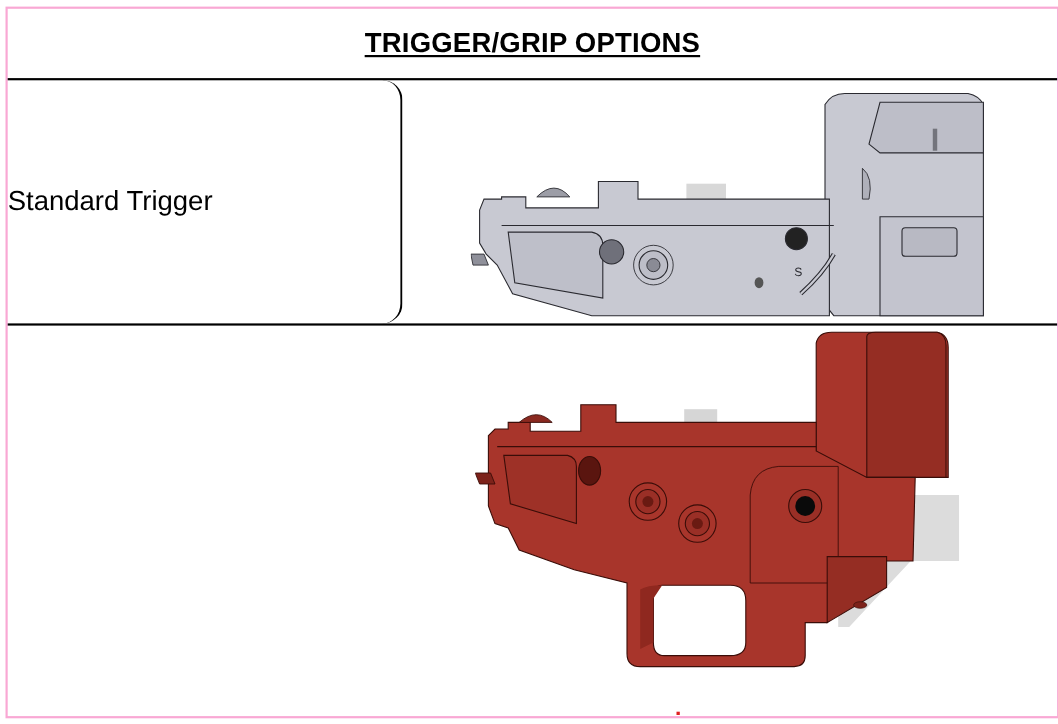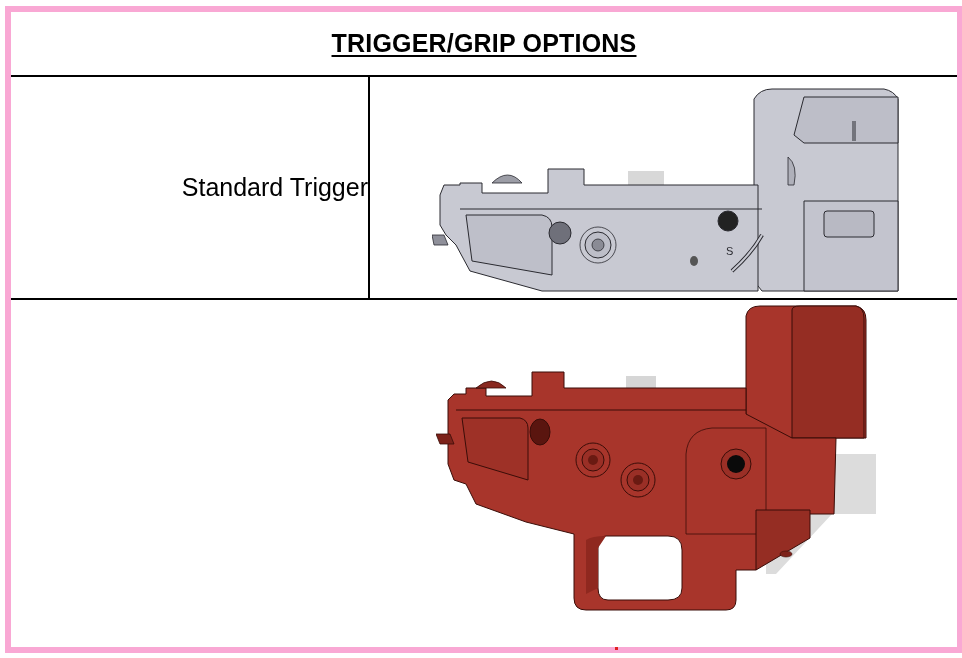--- a/index.html
+++ b/index.html
@@ -1,23 +1,23 @@
 <!DOCTYPE html>
 <html><head>
 <meta charset="utf-8">
 <style>
   html, body { margin:0; padding:0; background:#ffffff; }
   body { width:962px; height:658px; position:relative; overflow:hidden; font-family:"Liberation Sans", "DejaVu Sans", sans-serif; }
-  .tbl { position:absolute; left:5px; top:6px; width:958px; height:647px; border:6px solid #f9a8d4; box-sizing:border-box; }
+  .tbl { position:absolute; left:5px; top:6px; width:958px; height:647px; border:2px solid #f9a8d4; box-sizing:border-box; }
   .hdr { position:absolute; left:0; top:0; right:0; height:63px; border-bottom:2px solid #000; display:flex; align-items:center; justify-content:center; }
   .hdr-title { font-size:25px; font-weight:bold; text-decoration:underline; text-decoration-thickness:2px; text-underline-offset:3px; color:#000; letter-spacing:0.2px; }
   .row { position:absolute; left:0; right:0; }
   .row1 { top:65px; height:221px; border-bottom:2px solid #000; }
   .row2 { top:288px; height:355px; }
-  .label-cell { position:absolute; left:0; top:0; bottom:0; width:357px; border-right:2px solid #000; display:flex; align-items:center; justify-content:flex-end; }
+  .label-cell { position:absolute; left:0; top:0; bottom:0; width:357px; border-right:2px solid #000; display:flex; align-items:center; justify-content:flex-start;border-radius:18px; }
   .label { font-size:25px; color:#000; }
   .img-cell { position:absolute; left:359px; top:0; right:0; bottom:0; }
   .img-cell svg { position:absolute; }
   .dot { position:absolute; left:615px; top:647px; width:3px; height:3px; background:#e02020; }
 </style>
 </head>
 <body>
 
 <div class="tbl">
   <div class="hdr">

